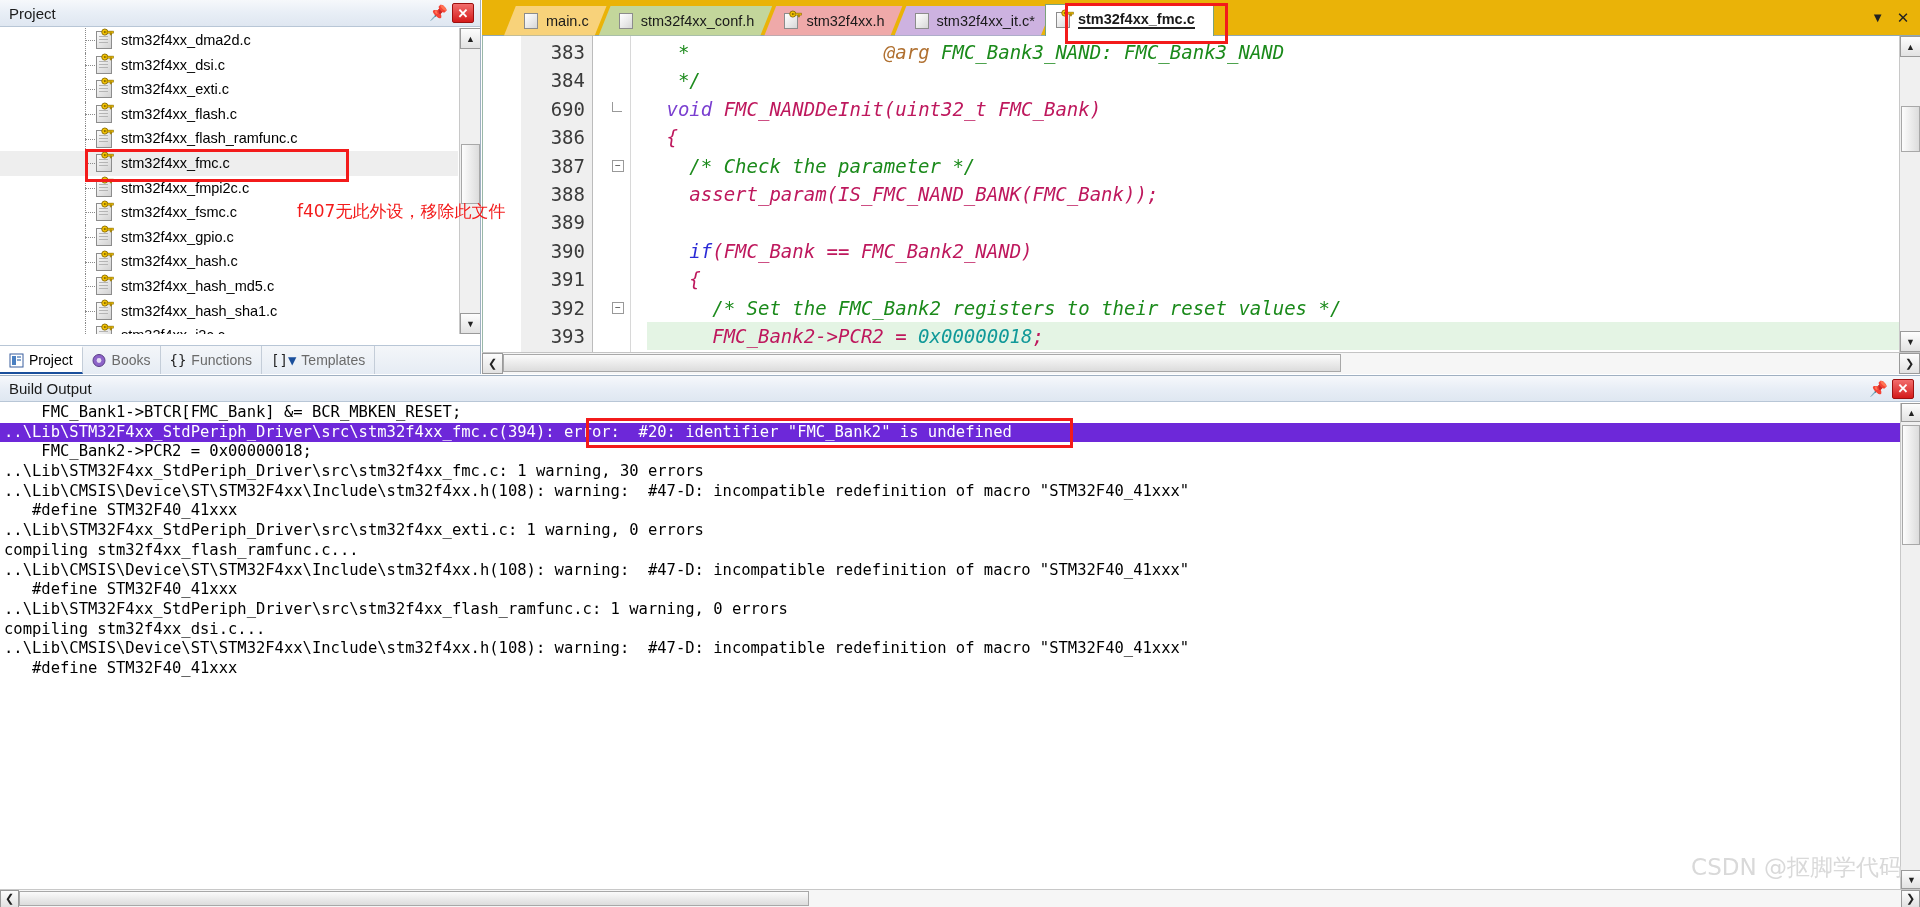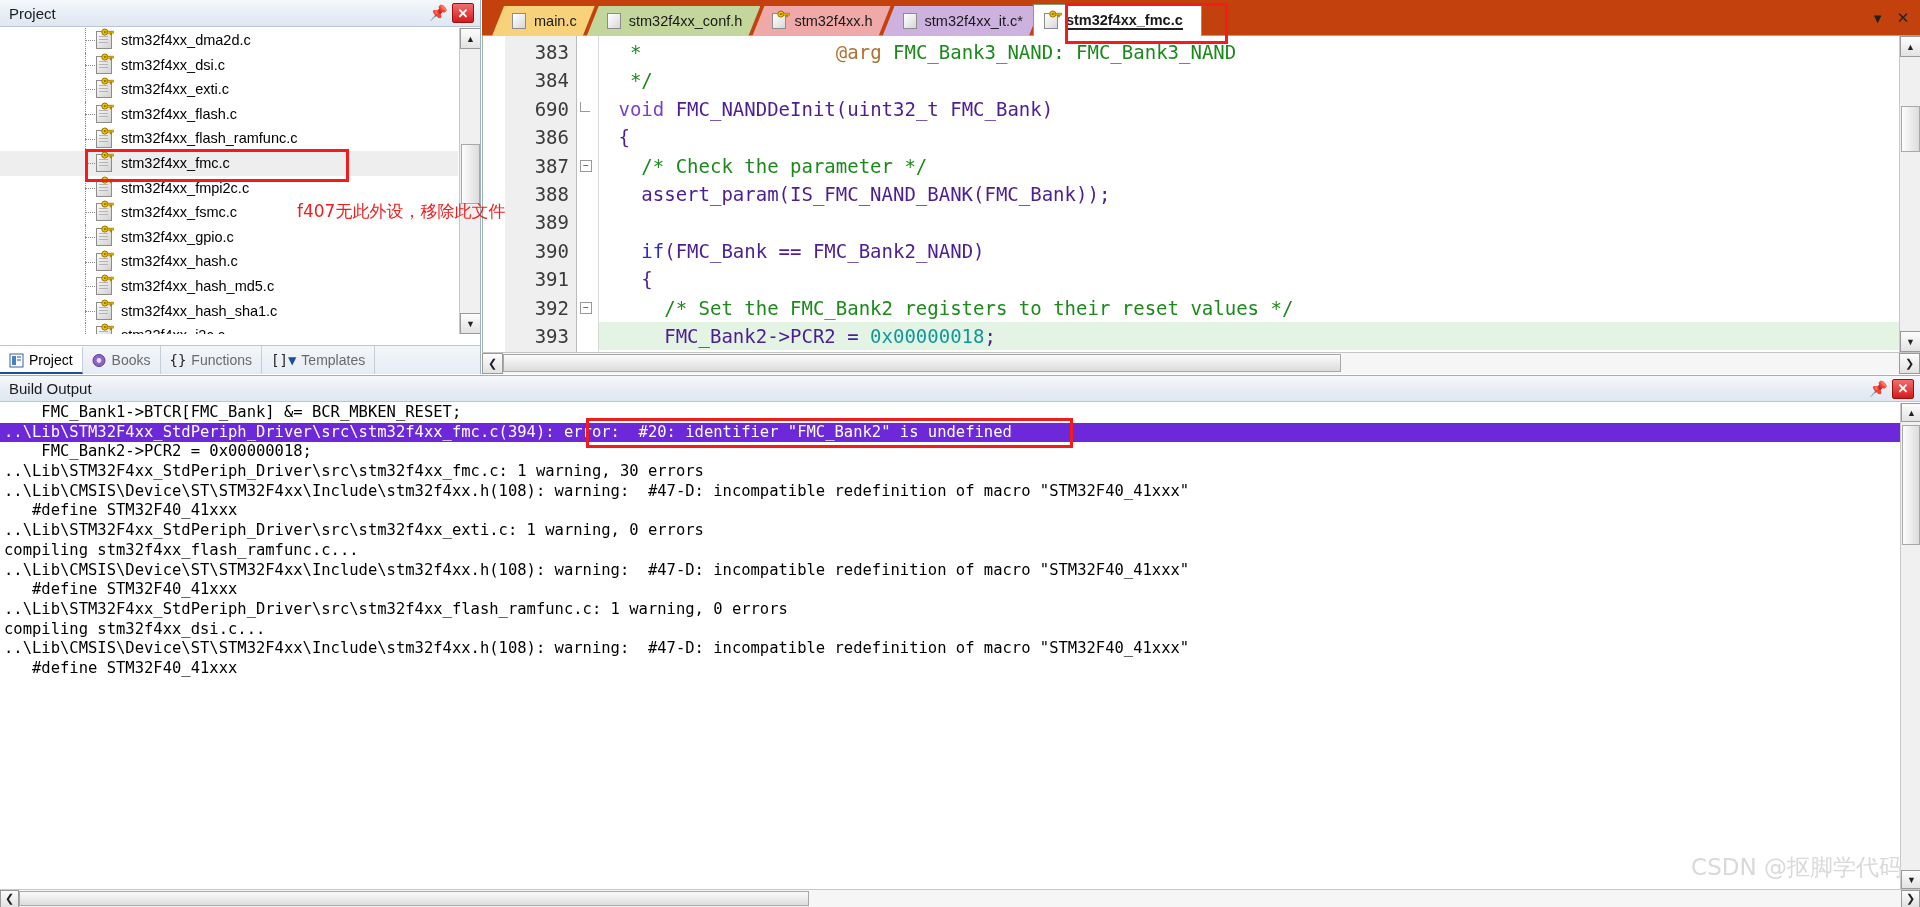--- a/index.html
+++ b/index.html
@@ -121,24 +121,24 @@
     font-weight: normal;
   }
 
   
   #editor-pane {
     position: absolute; left: 482px; top: 0; right: 0; height: 374px;
     background: #f2f2f2;
   }
   #tabbar {
     position: absolute; left: 0; top: 0; right: 0; height: 36px;
-    background: #c2410c;
+    background: #eab308;
     border-bottom: 1px solid #8fa8b5;
-    display: flex; align-items: flex-start;
-    padding-left: 10px;
+    display: flex; align-items: center;
+    padding-left: 22px;
   }
   .etab {
     position: relative;
     height: 30px;
     display: flex; align-items: center;
     padding: 0 18px 0 10px;
     margin-right: -8px;
     font-size: 14.5px;
     color: #1a1a1a;
     clip-path: polygon(12px 0, 100% 0, calc(100% - 12px) 100%, 0 100%);
@@ -168,20 +168,21 @@
     width: 18px; height: 18px; color:#222; font-size: 15px;
     display:flex; align-items:center; justify-content:center;
   }
 
   #code-area {
     position: absolute; left: 0; top: 36px; right: 0; bottom: 0;
     background: #ffffff;
     border: 1px solid #9ab8a8;
     border-top: none;
     display: flex;
+    gap: 16px;
   }
   #bkpt-gutter {
     width: 22px; background: #ffffff; flex: 0 0 22px; position: relative;
   }
   .bkpt-arrow {
     position: absolute; left: 6px; width: 0; height: 0;
     border-top: 7px solid transparent; border-bottom: 7px solid transparent;
     border-left: 10px solid #149b2e;
   }
   #linenum-col {
@@ -197,28 +198,28 @@
   #fold-col {
     width: 22px; flex: 0 0 22px; background: #ffffff; position: relative;
     border-right: 1px solid #d8d8d8;
   }
   #code-text {
     flex: 1; position: relative; overflow: hidden;
     font-family: "DejaVu Sans Mono", monospace;
     font-size: 19px;
     padding-top: 2px;
   }
-  .cline { height: 28.4px; line-height: 28.4px; white-space: pre; padding-left: 8px; }
+  .cline { height: 28.4px; line-height: 28.4px; white-space: pre; padding-left: 8px; font-style: italic; }
   .cline.hl { background: #e4f4e4; }
   .cm { color: #1b8a1b; }
   .kw { color: #2b2bd6; }
   .kw2 { color: #7a3fd0; }
   .num { color: #119999; }
   .at { color: #b07030; }
-  .plain { color: #4c1d95; }
+  .plain { color: #be185d; }
 
   #hscroll {
     position: absolute; left: 0; bottom: 0; right: 0; height: 22px;
     background: #f0f0f0; border-top: 1px solid #c4c4c4;
     display: flex; align-items: center;
   }
   .hs-arrow {
     width: 21px; height: 21px;
     display:flex; align-items:center; justify-content:center;
     font-size: 11px; color:#222;

